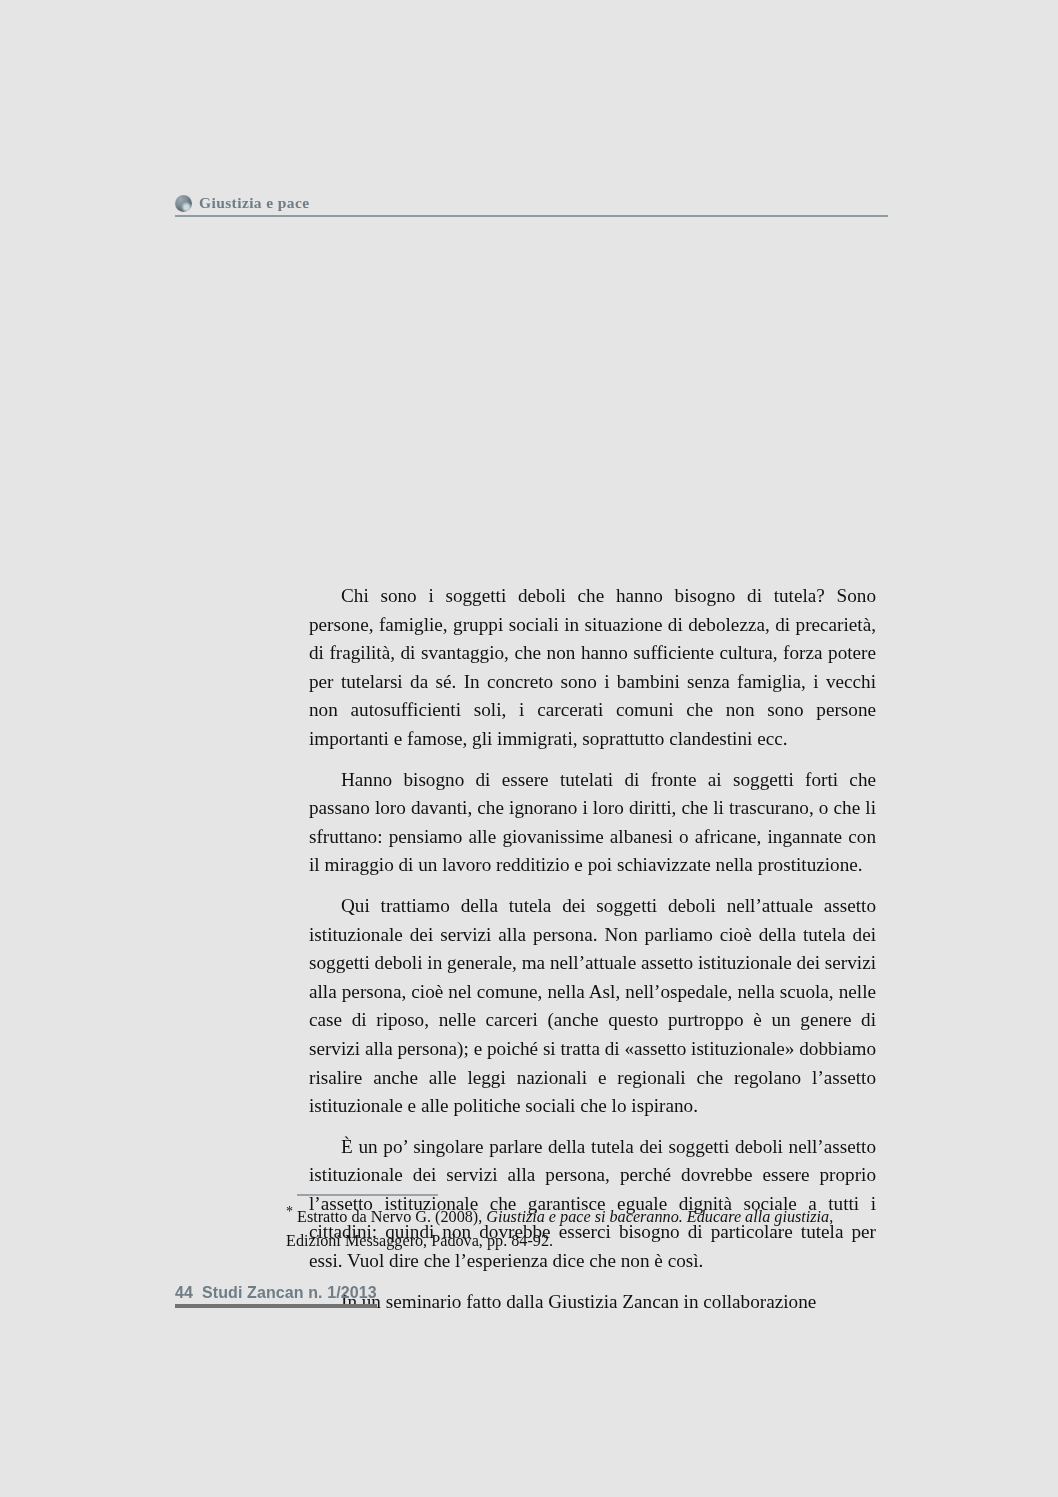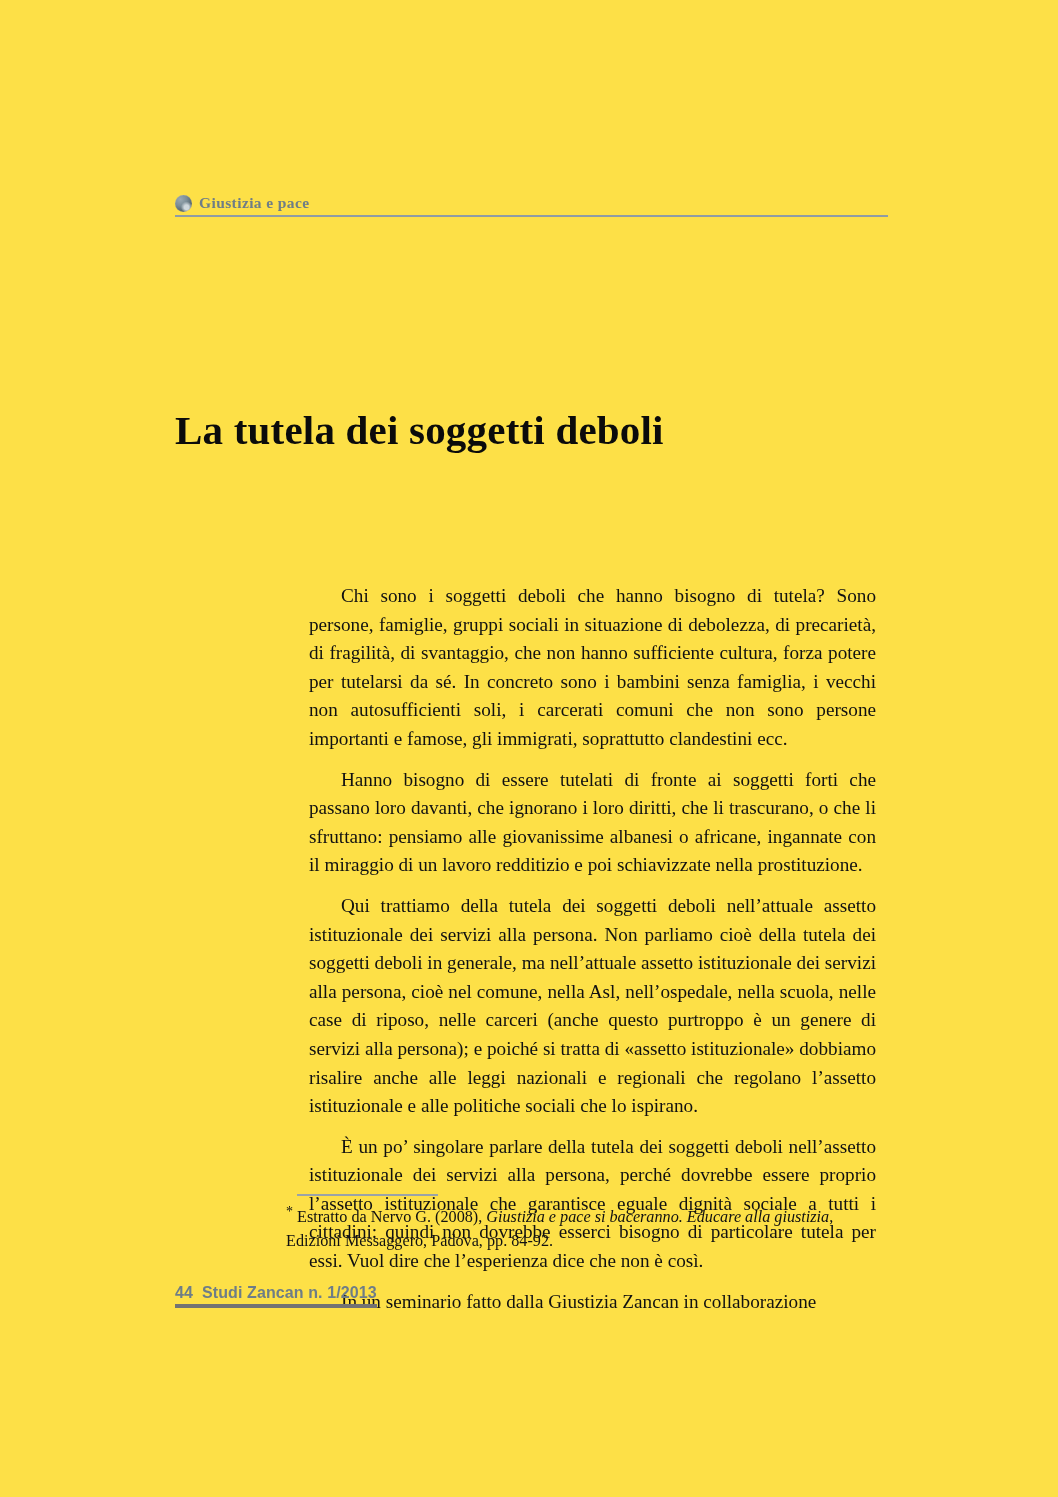--- a/index.html
+++ b/index.html
@@ -10,21 +10,21 @@
   }
   body {
     font-family: "Liberation Serif", "DejaVu Serif", serif;
     color: #000000;
   }
 
   .page {
     position: relative;
     width: 1058px;
     height: 1497px;
-    background: #fde047;
+    background: #e5e5e5;
     overflow: hidden;
     box-sizing: border-box;
   }
 
   
   .running-head {
     position: absolute;
     left: 175px;
     top: 190px;
     width: 713px;
@@ -148,21 +148,20 @@
 <body>
 
 <div class="page">
 
   <div class="running-head">
     <span class="head-icon"></span>
     <span class="head-title">Giustizia e pace</span>
   </div>
   <div class="head-rule"></div>
 
-  <h1 class="article-title">La tutela dei soggetti deboli</h1>
 
   <div class="body-col">
     <p>Chi sono i soggetti deboli che hanno bisogno di tutela? Sono persone, famiglie, gruppi sociali in situazione di debolezza, di precarietà, di fragilità, di svantaggio, che non hanno sufficiente cultura, forza potere per tutelarsi da sé. In concreto sono i bambini senza famiglia, i vecchi non autosufficienti soli, i carcerati comuni che non sono persone importanti e famose, gli immigrati, soprattutto clandestini ecc.</p>
     <p>Hanno bisogno di essere tutelati di fronte ai soggetti forti che passano loro davanti, che ignorano i loro diritti, che li trascurano, o che li sfruttano: pensiamo alle giovanissime albanesi o africane, ingannate con il miraggio di un lavoro redditizio e poi schiavizzate nella prostituzione.</p>
     <p>Qui trattiamo della tutela dei soggetti deboli nell’attuale assetto istituzionale dei servizi alla persona. Non parliamo cioè della tutela dei soggetti deboli in generale, ma nell’attuale assetto istituzionale dei servizi alla persona, cioè nel comune, nella Asl, nell’ospedale, nella scuola, nelle case di riposo, nelle carceri (anche questo purtroppo è un genere di servizi alla persona); e poiché si tratta di «assetto istituzionale» dobbiamo risalire anche alle leggi nazionali e regionali che regolano l’assetto istituzionale e alle politiche sociali che lo ispirano.</p>
     <p>È un po’ singolare parlare della tutela dei soggetti deboli nell’assetto istituzionale dei servizi alla persona, perché dovrebbe essere proprio l’assetto istituzionale che garantisce eguale dignità sociale a tutti i cittadini: quindi non dovrebbe esserci bisogno di particolare tutela per essi. Vuol dire che l’esperienza dice che non è così.</p>
     <p class="last">In un seminario fatto dalla Giustizia Zancan in collaborazione</p>
   </div>
 
   <div class="footnote-rule"></div>

